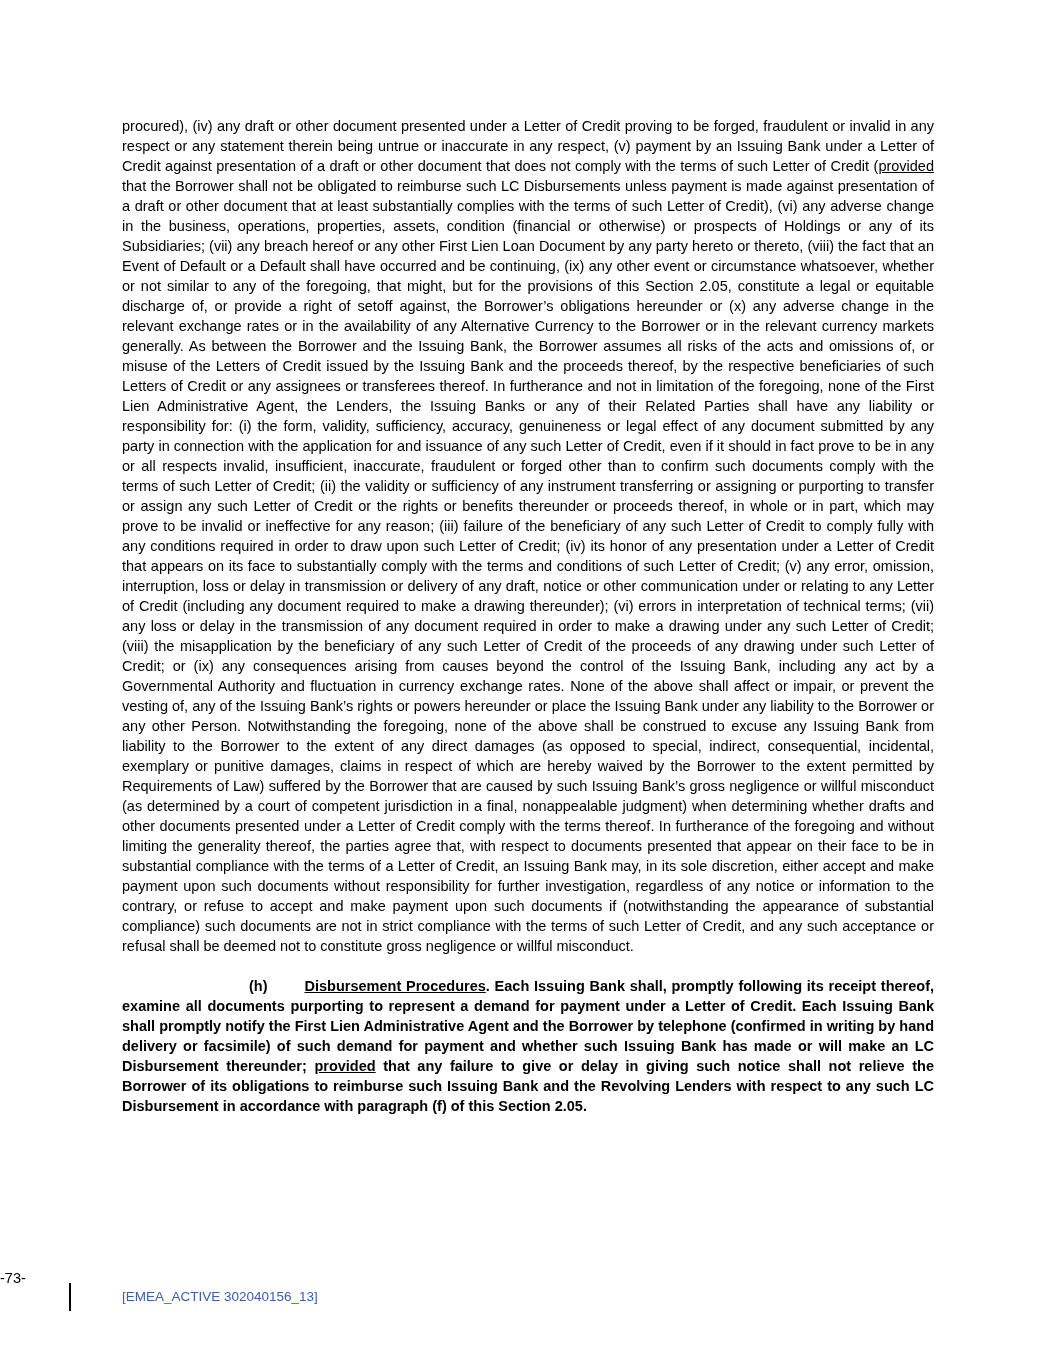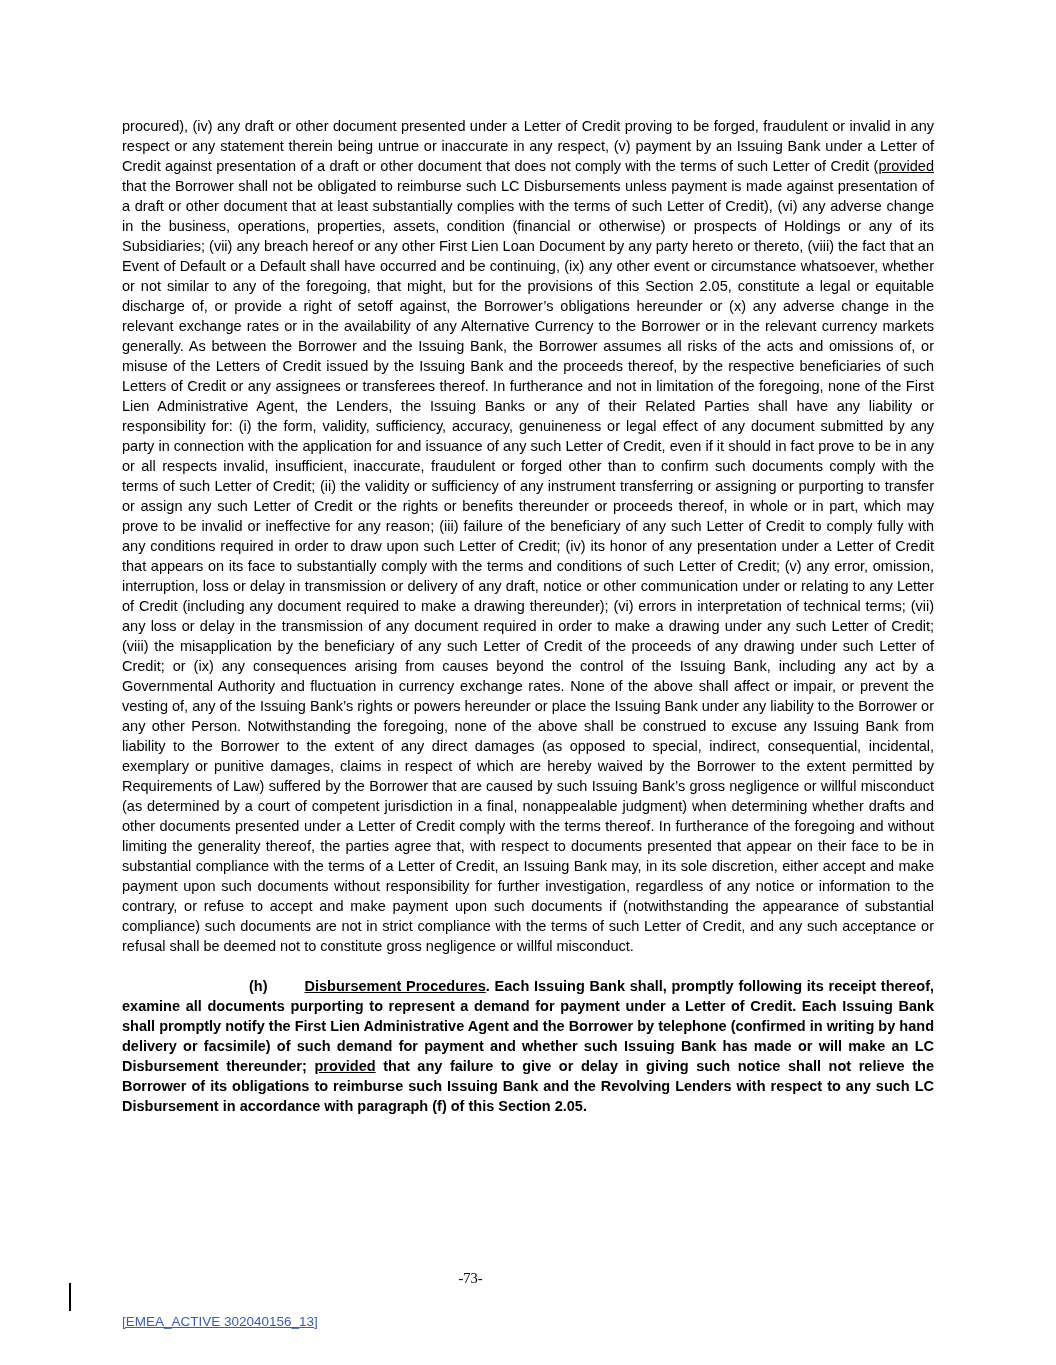--- a/index.html
+++ b/index.html
@@ -44,39 +44,36 @@
     margin-right: 37px;
   }
   .u {
     text-decoration: underline;
   }
   .page-number {
     position: absolute;
     left: 0;
     top: 1270px;
     width: 100%;
-    text-align: center;
+    text-align: left;
     font-size: 14.5px;
-    font-family: Liberation Serif, serif;
   }
   .change-bar {
     position: absolute;
     left: 69px;
     top: 1283px;
     width: 2px;
     height: 28px;
     background: #000000;
   }
   .doc-stamp {
     position: absolute;
     left: 122px;
     top: 1289px;
     font-size: 13.5px;
-    text-decoration: underline;
-    margin-top: 25px;
   }
 </style>
 </head>
 <body>
 
 <div class="page">
 
   <div class="content">
 
     <p class="para"><span>procured), (iv) any draft or other document presented under a Letter of Credit proving to be forged, fraudulent or invalid in any respect or any statement therein being untrue or inaccurate in any respect, (v) payment by an Issuing Bank under a Letter of Credit against presentation of a draft or other document that does not comply with the terms of such Letter of Credit (</span><span class="u">provided</span><span> that the Borrower shall not be obligated to reimburse such LC Disbursements unless payment is made against presentation of a draft or other document that at least substantially complies with the terms of such Letter of Credit), (vi) any adverse change in the business, operations, properties, assets, condition (financial or otherwise) or prospects of Holdings or any of its Subsidiaries; (vii) any breach hereof or any other First Lien Loan Document by any party hereto or thereto, (viii) the fact that an Event of Default or a Default shall have occurred and be continuing, (ix) any other event or circumstance whatsoever, whether or not similar to any of the foregoing, that might, but for the provisions of this Section 2.05, constitute a legal or equitable discharge of, or provide a right of setoff against, the Borrower’s obligations hereunder or (x) any adverse change in the relevant exchange rates or in the availability of any Alternative Currency to the Borrower or in the relevant currency markets generally.  As between the Borrower and the Issuing Bank, the Borrower assumes all risks of the acts and omissions of, or misuse of the Letters of Credit issued by the Issuing Bank and the proceeds thereof, by the respective beneficiaries of such Letters of Credit or any assignees or transferees thereof.  In furtherance and not in limitation of the foregoing, none of the First Lien Administrative Agent, the Lenders, the Issuing Banks or any of their Related Parties shall have any liability or responsibility for: (i) the form, validity, sufficiency, accuracy, genuineness or legal effect of any document submitted by any party in connection with the application for and issuance of any such Letter of Credit, even if it should in fact prove to be in any or all respects invalid, insufficient, inaccurate, fraudulent or forged other than to confirm such documents comply with the terms of such Letter of Credit; (ii) the validity or sufficiency of any instrument transferring or assigning or purporting to transfer or assign any such Letter of Credit or the rights or benefits thereunder or proceeds thereof, in whole or in part, which may prove to be invalid or ineffective for any reason; (iii) failure of the beneficiary of any such Letter of Credit to comply fully with any conditions required in order to draw upon such Letter of Credit; (iv) its honor of any presentation under a Letter of Credit that appears on its face to substantially comply with the terms and conditions of such Letter of Credit; (v) any error, omission, interruption, loss or delay in transmission or delivery of any draft, notice or other communication under or relating to any Letter of Credit (including any document required to make a drawing thereunder); (vi) errors in interpretation of technical terms; (vii) any loss or delay in the transmission of any document required in order to make a drawing under any such Letter of Credit; (viii) the misapplication by the beneficiary of any such Letter of Credit of the proceeds of any drawing under such Letter of Credit; or (ix) any consequences arising from causes beyond the control of the Issuing Bank, including any act by a Governmental Authority and fluctuation in currency exchange rates.  None of the above shall affect or impair, or prevent the vesting of, any of the Issuing Bank’s rights or powers hereunder or place the Issuing Bank under any liability to the Borrower or any other Person. Notwithstanding the foregoing, none of the above shall be construed to excuse any Issuing Bank from liability to the Borrower to the extent of any direct damages (as opposed to special, indirect, consequential, incidental, exemplary or punitive damages, claims in respect of which are hereby waived by the Borrower to the extent permitted by Requirements of Law) suffered by the Borrower that are caused by such Issuing Bank’s gross negligence or willful misconduct (as determined by a court of competent jurisdiction in a final, nonappealable judgment) when determining whether drafts and other documents presented under a Letter of Credit comply with the terms thereof. In furtherance of the foregoing and without limiting the generality thereof, the parties agree that, with respect to documents presented that appear on their face to be in substantial compliance with the terms of a Letter of Credit, an Issuing Bank may, in its sole discretion, either accept and make payment upon such documents without responsibility for further investigation, regardless of any notice or information to the contrary, or refuse to accept and make payment upon such documents if (notwithstanding the appearance of substantial compliance) such documents are not in strict compliance with the terms of such Letter of Credit, and any such acceptance or refusal shall be deemed not to constitute gross negligence or willful misconduct.</span></p>

